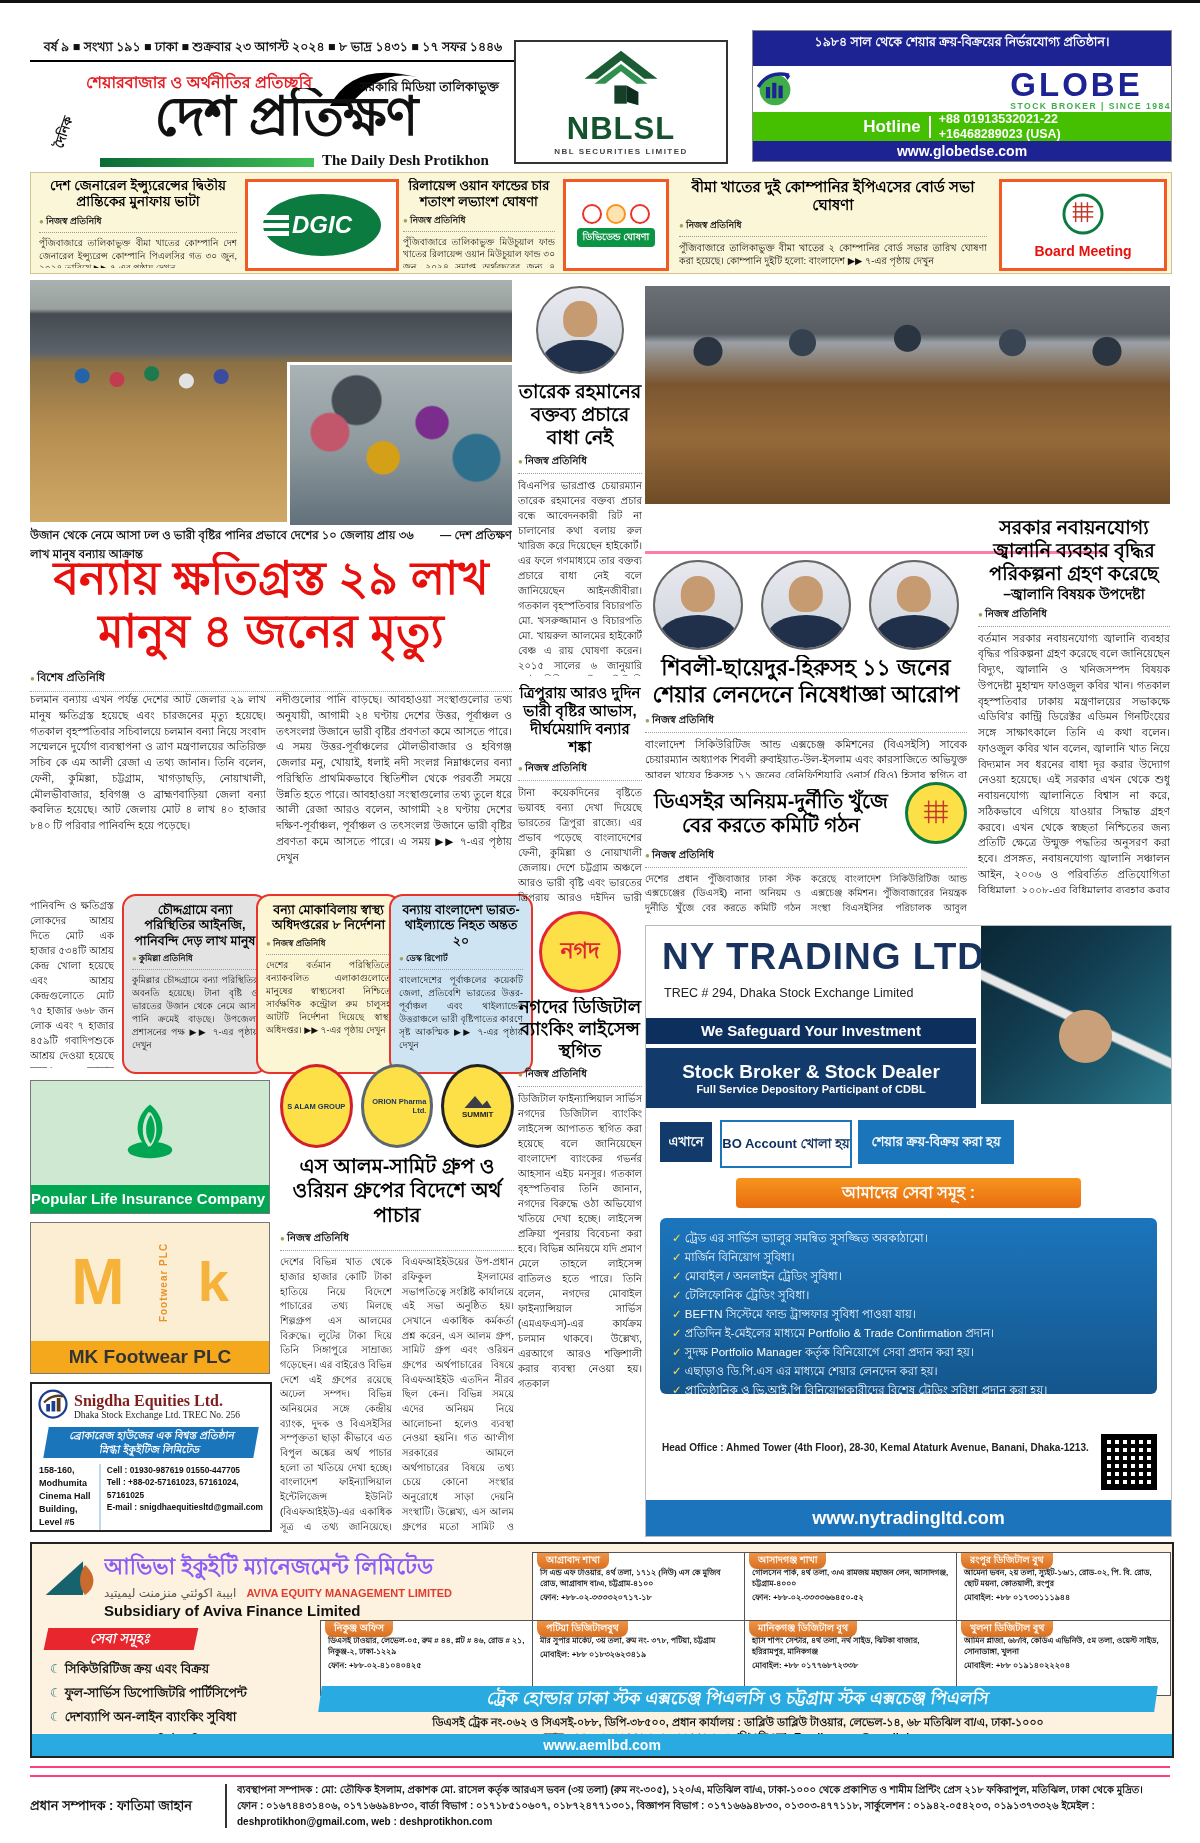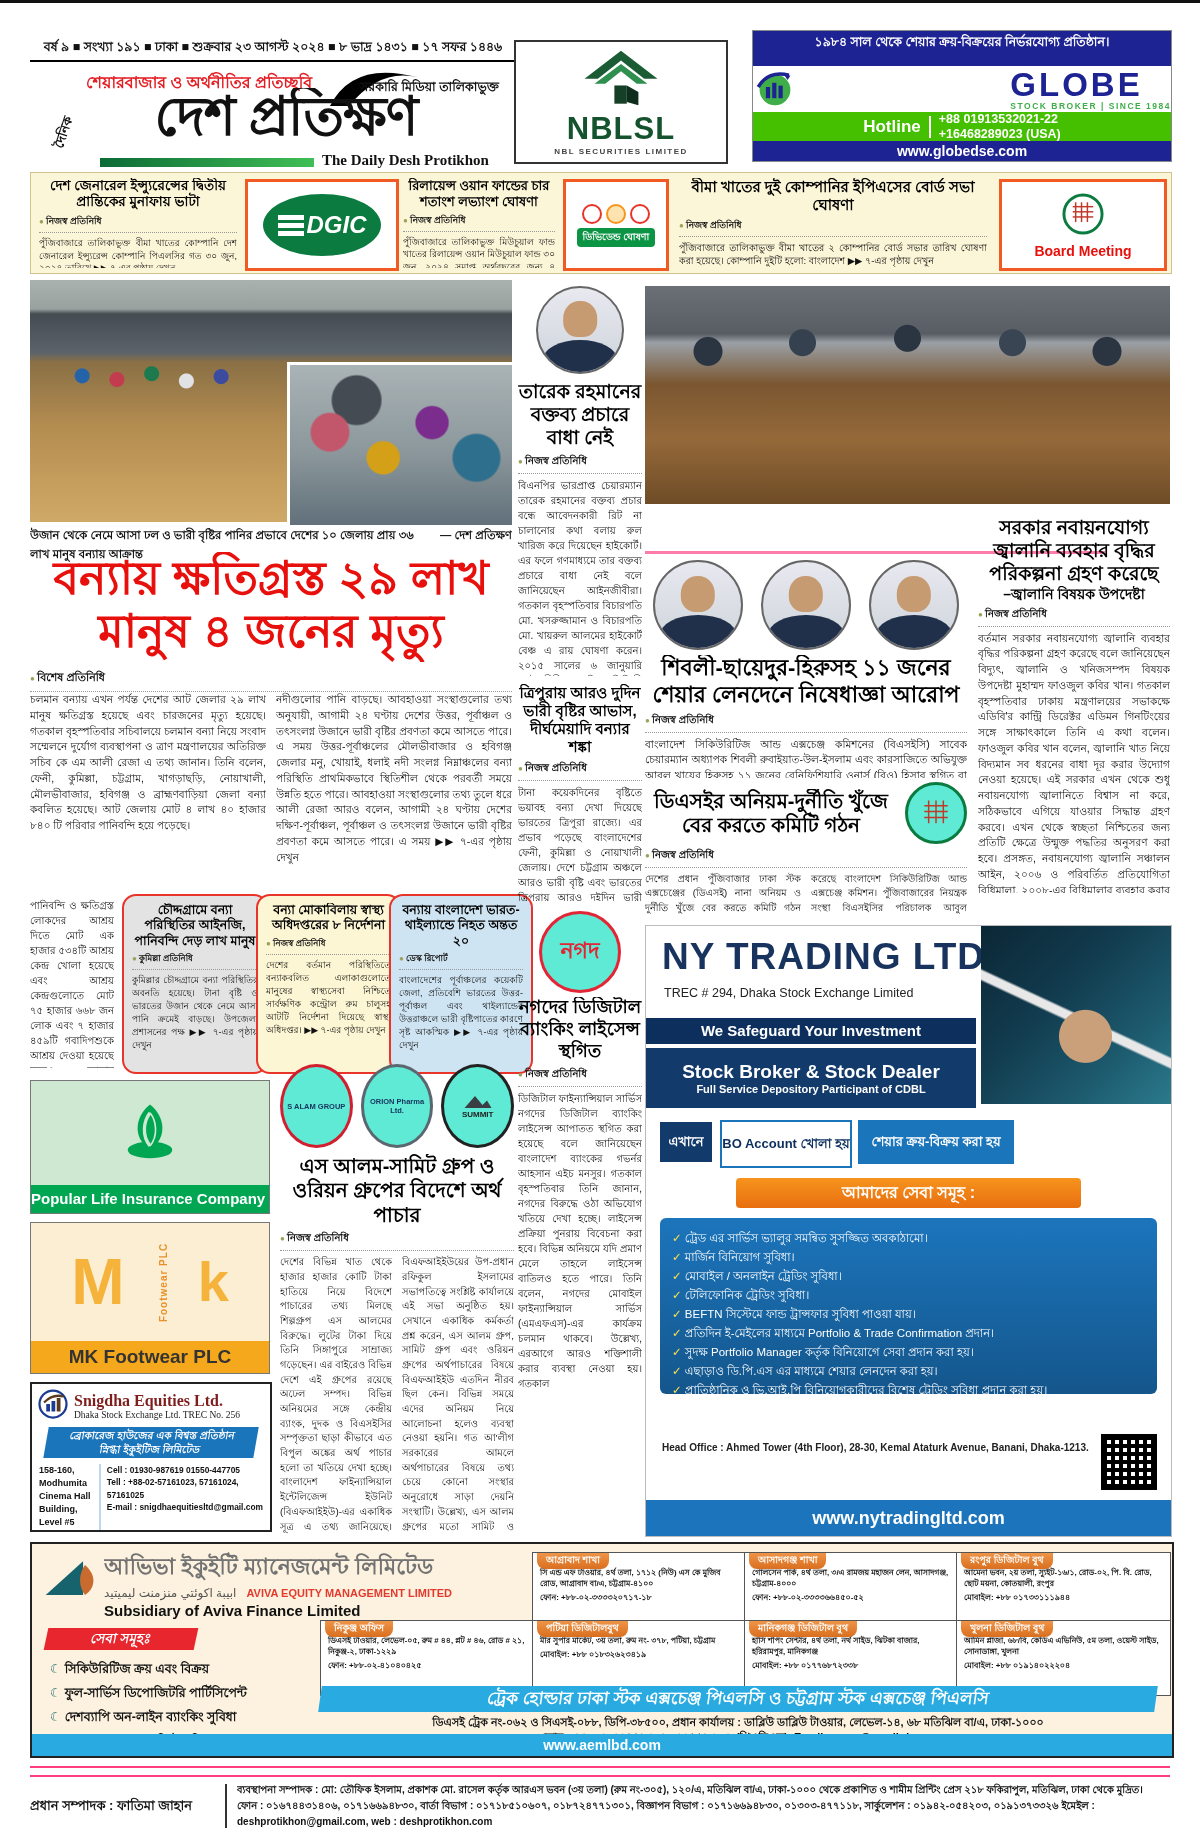--- a/index.html
+++ b/index.html
@@ -25,22 +25,22 @@
         display:flex;flex-direction:column;align-items:center;justify-content:center;overflow:hidden}
   .brbox{position:absolute;border:1px solid #555;background:#fff;width:200px;height:60px;padding:12px 6px 2px 7px;overflow:hidden}
   .brpill{position:absolute;top:-1px;left:4px;background:linear-gradient(#f0964a,#d96f1f);color:#fff;
           font-weight:800;font-size:9.5px;padding:1px 9px;border-radius:0 0 8px 8px;white-space:nowrap}
   .braddr{font-size:7.8px;line-height:1.4;font-weight:600;margin-top:3px}
   .brphone{font-size:8px;font-weight:800;margin-top:1px}
   .svc{font-size:12.5px;font-weight:700;margin:4px 0;overflow:hidden;white-space:nowrap}
   .svc::before{content:"☾ ";color:#10606a;font-weight:900}
   .nysvc{font-size:11.5px;color:#fff;margin:3.5px 0;line-height:1.35;overflow:hidden}
   .nysvc::before{content:"✓ ";color:#ffe14d;font-weight:900}
-  .circ{border-radius:50%;background:#5eead4;display:flex;align-items:center;justify-content:center;
-        text-align:center;font-weight:800;overflow:hidden}
+  .circ{border-radius:50%;background:#fde047;display:flex;align-items:center;justify-content:center;
+        text-align:right;font-weight:800;overflow:hidden}
 </style>
 </head>
 <body>
 
 <div class="page">
 
   <div class="abs" style="left:0;top:0;width:1200px;height:3px;background:#111"></div>
 
   <div class="abs c" style="left:30px;top:38px;width:486px;font-size:12.5px;font-weight:700;white-space:nowrap;overflow:hidden">বর্ষ ৯ ■ সংখ্যা ১৯১ ■ ঢাকা ■ শুক্রবার ২৩ আগস্ট ২০২৪ ■ ৮ ভাদ্র ১৪৩১ ■ ১৭ সফর ১৪৪৬</div>
   <div class="abs" style="left:30px;top:60px;width:486px;height:2px;background:#000"></div>
@@ -101,21 +101,21 @@
     <div class="c" style="background:#1e2393;color:#fff;font-size:14px;font-weight:800;height:20px;line-height:20px">www.globedse.com</div>
   </div>
 
   <div class="abs" style="left:30px;top:172px;width:1140px;height:100px;background:#fcf6d8;border:1px solid #cfc490">
     <div class="abs" style="left:8px;top:5px;width:198px;height:90px;overflow:hidden">
       <div class="hl" style="font-size:13.5px">দেশ জেনারেল ইন্স্যুরেন্সের দ্বিতীয় প্রান্তিকের মুনাফায় ভাটা</div>
       <div class="byl" style="font-size:9px">নিজস্ব প্রতিনিধি</div>
       <div class="bd" style="font-size:9px;line-height:1.4">পুঁজিবাজারে তালিকাভুক্ত বীমা খাতের কোম্পানি দেশ জেনারেল ইন্স্যুরেন্স কোম্পানি পিএলসির গত ৩০ জুন, ২০২৪ তারিখে ▶▶ ৭-এর পৃষ্ঠায় দেখুন</div>
     </div>
     <div class="obox" style="left:214px;width:148px">
-      <div style="width:118px;height:62px;border-radius:50%;background:#0b7b40;display:flex;align-items:center;justify-content:center;gap:3px">
+      <div style="width:118px;height:62px;border-radius:50%;background:#0b7b40;display:flex;align-items:center;gap:3px">
         <span style="display:inline-block">
           <span style="display:block;width:26px;height:5px;background:#fff;margin:3px 0"></span>
           <span style="display:block;width:26px;height:5px;background:#fff;margin:3px 0"></span>
           <span style="display:block;width:26px;height:5px;background:#fff;margin:3px 0"></span>
         </span>
         <span style="color:#fff;font-size:24px;font-weight:900;font-style:italic">DGIC</span>
       </div>
     </div>
     <div class="abs" style="left:372px;top:5px;width:152px;height:90px;overflow:hidden">
       <div class="hl" style="font-size:13px">রিলায়েন্স ওয়ান ফান্ডের চার শতাংশ লভ্যাংশ ঘোষণা</div>
@@ -368,21 +368,21 @@
   </div>
 
   <div class="abs" style="left:30px;top:1542px;width:1140px;height:212px;border:2px solid #222;background:#fcf2df;overflow:hidden">
     <span class="abs" style="left:10px;top:8px">
       <svg width="56" height="56" viewBox="0 0 60 60">
         <path d="M4 46 L44 10 L44 46 Z" fill="#16636e"></path>
         <path d="M46 14 C60 26 56 40 46 46 C39 37 39 24 46 14" fill="#c96a2e"></path>
       </svg>
     </span>
     <div class="abs" style="left:72px;top:5px;width:400px">
-      <div style="color:#737373;font-weight:900;font-size:22px;white-space:nowrap;overflow:hidden">আভিভা ইকুইটি ম্যানেজমেন্ট লিমিটেড</div>
+      <div style="color:#8b5cf6;font-weight:900;font-size:22px;white-space:nowrap;overflow:hidden">আভিভা ইকুইটি ম্যানেজমেন্ট লিমিটেড</div>
       <div style="display:flex;gap:10px;align-items:baseline">
         <span style="font-size:12px;color:#555">ابيبة اكوئتي منزمنت ليميتيد</span>
         <span style="font-size:11px;font-weight:800;color:#e23b2e;white-space:nowrap">AVIVA EQUITY MANAGEMENT LIMITED</span>
       </div>
       <div style="font-size:15px;font-weight:800;color:#111;margin-top:2px;white-space:nowrap">Subsidiary of Aviva Finance Limited</div>
     </div>
     <div class="abs c" style="left:14px;top:84px;width:150px;height:22px;line-height:22px;background:#e8262d;color:#fff;font-weight:800;font-size:13.5px;transform:skewX(-12deg)">সেবা সমূহঃ</div>
     <div class="abs" style="left:18px;top:112px;width:266px;overflow:hidden">
       <div class="svc">সিকিউরিটিজ ক্রয় এবং বিক্রয়</div>
       <div class="svc">ফুল-সার্ভিস ডিপোজিটরি পার্টিসিপেন্ট</div>

